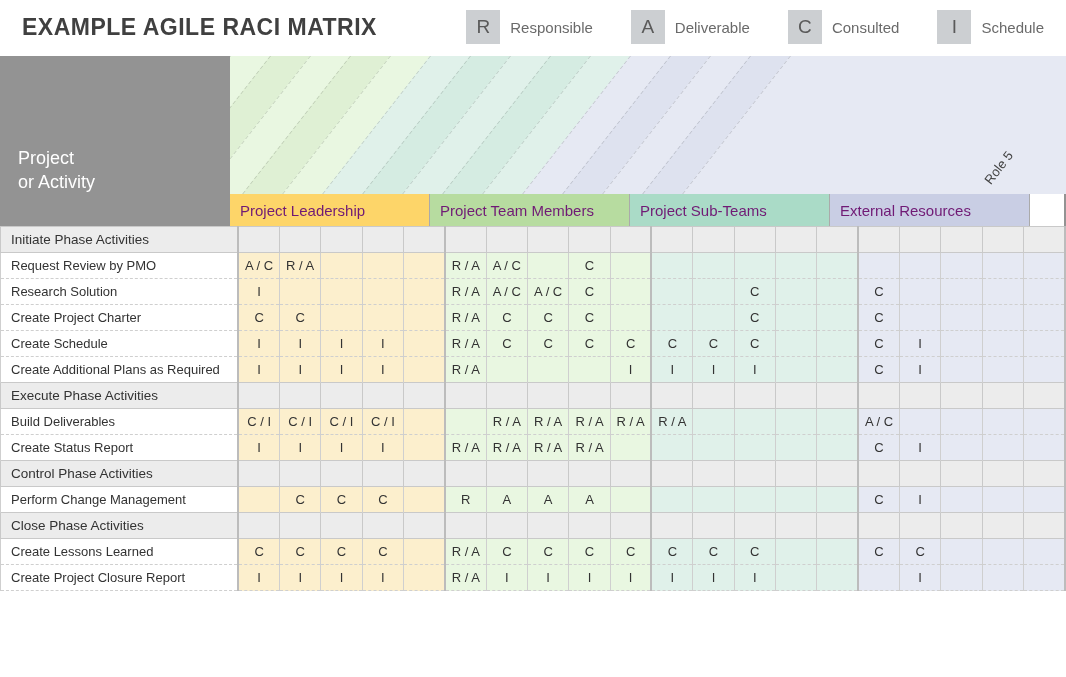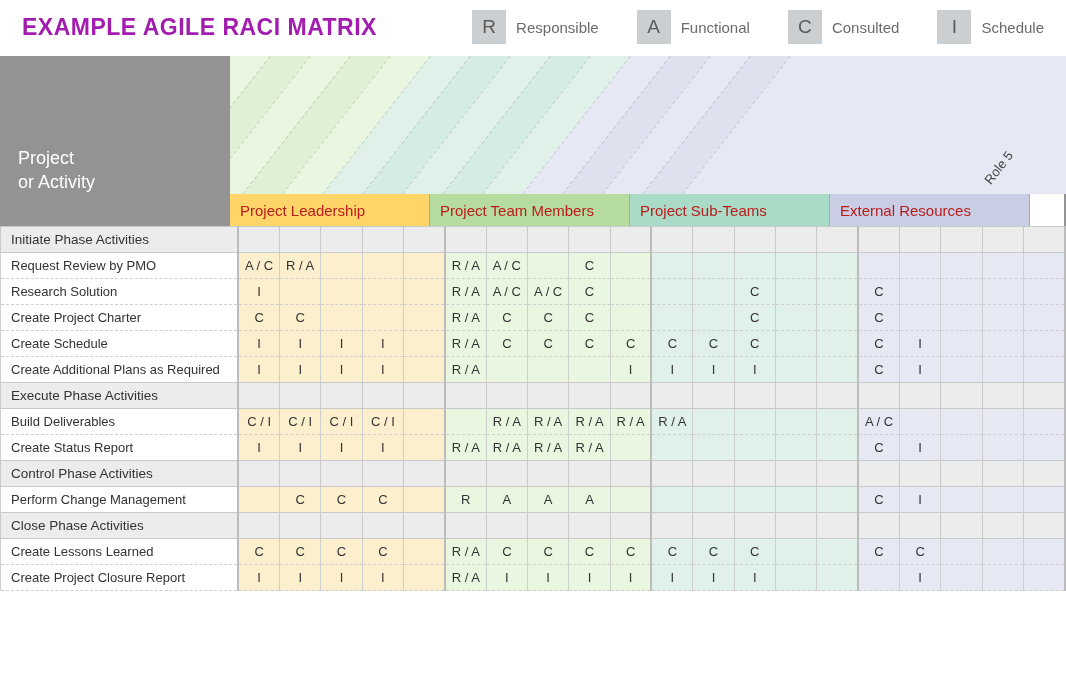--- a/index.html
+++ b/index.html
@@ -1,28 +1,28 @@
 <!DOCTYPE html>
 <html><head>
 <meta charset="utf-8">
 <style>
   * { box-sizing: border-box; margin: 0; padding: 0; }
   body { font-family: "Century Gothic", "Futura", "Trebuchet MS", sans-serif; background: #fff; color: #333; width: 1066px; }
   .top { display: flex; align-items: center; padding: 10px 22px 12px; gap: 28px; }
-  .title { font-size: 23px; font-weight: 700; letter-spacing: .5px; color: #a21caf; }
+  .title { font-size: 23px; font-weight: 700; letter-spacing: .5px; color: #404040; }
   .top-spacer{flex-grow:1;}
   .legend { display: flex; gap: 38px; align-items: center; color:#6a6a6a;}
   .leg-item { display: flex; align-items: center; gap: 10px; font-size: 15px; }
   .leg-box { width: 34px; height: 34px; background: #cccfd2; color:#5a5a5a; display:flex; align-items:center; justify-content:center; font-size:19px; font-weight:400;}
   .header-area{ position:relative; height: 170px; display:flex;}
   .left-block{width:230px; background:#939393; color:#fff; padding: 90px 18px 12px; font-size:18px; line-height:1.35; border-right:2px solid #939393;}
   .groups-h{display:flex; flex-direction:column; flex:1;}
   .role-band{height:138px; background:#939393; position:relative; overflow:hidden; display:flex;}
   .group-header-row{height:32px; display:flex; border-right:2px solid #939393;}
-  .group-header{display:flex; align-items:center; padding-left:10px; font-size:15px; color:#b91c1c; border-right:1px solid #aaa;}
+  .group-header{display:flex; align-items:center; padding-left:10px; font-size:15px; color:#701a75; border-right:1px solid #aaa;}
   .role-slot{width:40px; position:relative;}
   .role-slot .slab{position:absolute; left:-200px; top:0; width:400px; height:138px; transform: skewX(-38deg); transform-origin: top left; border-left:1px dashed rgba(0,0,0,.15);}
   .role-label{position:absolute; left:3px; top:116px; transform:rotate(-52deg); transform-origin:left bottom; width:150px; font-size:13px; color:#444; white-space:nowrap;}
   .role-slot.first .slab{border-left:none;}
   table{border-collapse:collapse; width:100%;}
   tbody td{height:26px; font-size:13px; text-align:center; border:1px dashed #cfcfcf;}
   td.act{text-align:left; padding-left:10px; width:230px;}
   tr.phase td.act{background:#ececec; font-size:13.5px;}
   tr.phase td{border:1px solid #c9c9c9;}
   tr td{border-left-style:solid;}
@@ -38,21 +38,21 @@
 <div class="top">
   <div class="title">EXAMPLE AGILE RACI MATRIX</div>
   <div class="top-spacer"></div>
   <div class="legend" id="legend">
       <div class="leg-item">
         <span class="leg-box">R</span>
         <span>Responsible</span>
       </div>
       <div class="leg-item">
         <span class="leg-box">A</span>
-        <span>Functional</span>
+        <span>Deliverable</span>
       </div>
       <div class="leg-item">
         <span class="leg-box">C</span>
         <span>Consulted</span>
       </div>
       <div class="leg-item">
         <span class="leg-box">I</span>
         <span>Schedule</span>
       </div>
     </div>

